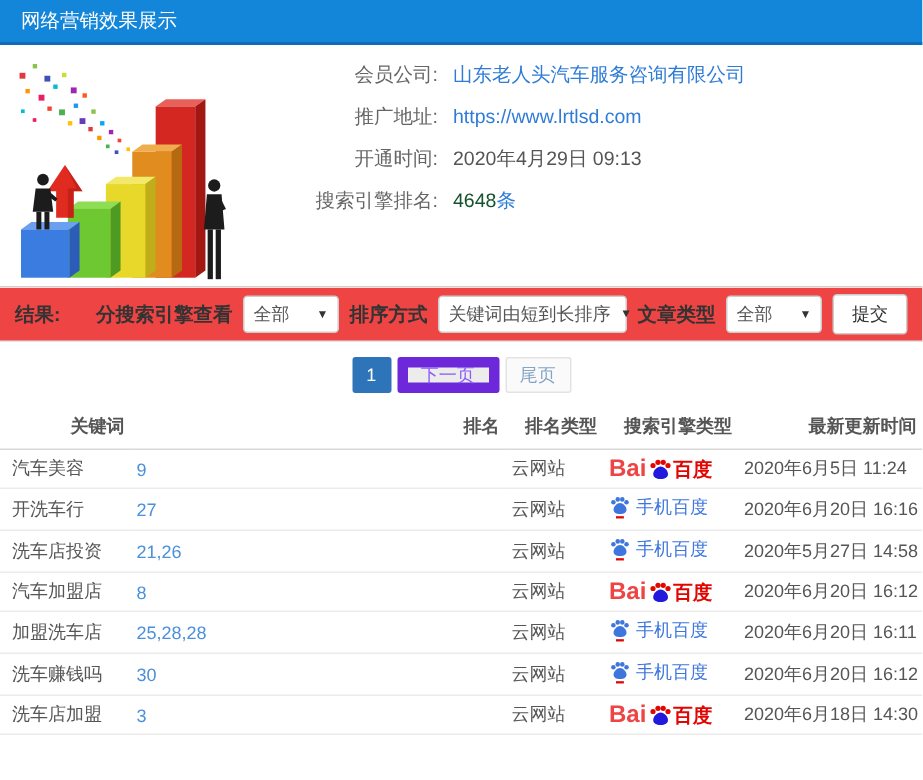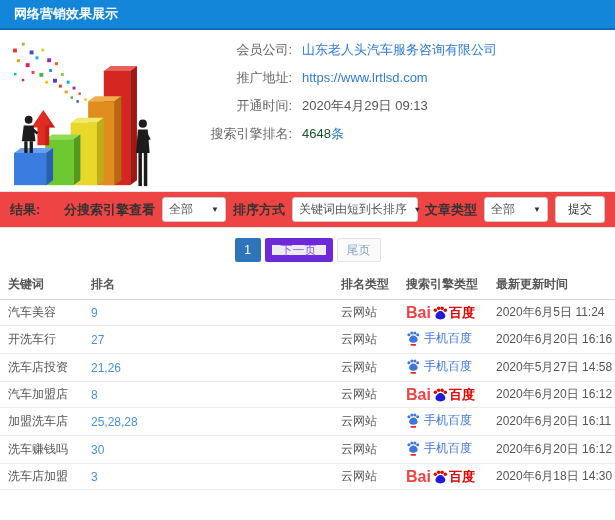--- a/index.html
+++ b/index.html
@@ -7,21 +7,21 @@
   body {
     width:615px; height:520px; overflow:hidden;
     background:#fff; color:#333;
     font-family:"Liberation Sans","DejaVu Sans",sans-serif;
   }
   
   .app-header {
     height:30px; background:#1486d9; border-bottom:2px solid #0e6cb8;
     display:flex; align-items:center; padding-left:14px;
   }
-  .app-header .title { color:#fff; font-size:13px;font-weight:bold; }
+  .app-header .title { color:#fff; font-size:13px; }
 
   
   .top-panel { display:flex; height:161px; background:#fff; }
   .chart-wrap { width:190px; height:161px; flex:none; }
   .info { padding-top:12px; font-size:13px; }
   .info-row { display:flex; align-items:center; margin-bottom:12px; line-height:16px; }
   .info-label { width:102px; text-align:right; color:#666; flex:none; }
   .info-value { margin-left:10px; color:#555; }
   a.link { color:#2f7cd6; text-decoration:none; cursor:pointer; }
   .count { color:#14532d; }
@@ -56,21 +56,21 @@
     height:24px; min-width:26px; display:flex; align-items:center; justify-content:center;
     font-size:12px; border-radius:2px; padding:0 9px; cursor:pointer; text-decoration:none;
   }
   .page.active { background:#2e74b8; color:#fff; }
   .page.next { background:#ececec; color:#8b5cf6; border:7px solid #6d28d9; }
   .page.last { background:#fafafa; color:#85a5c6; border:1px solid #e3e3e3; }
 
   
   table { width:100%; border-collapse:collapse; font-size:12px; table-layout:fixed; }
   th {
-    text-align:left; color:#555; font-weight:bold;
+    text-align:right; color:#555; font-weight:bold;
     padding:7px 4px 6px 4px; border-bottom:1px solid #d8d8d8; white-space:nowrap;
   }
   td { padding:4px 4px; border-bottom:1px solid #ebebeb; color:#555; height:26px; white-space:nowrap; }
   th:first-child, td:first-child { padding-left:8px; }
   td.rank { color:#4a90da; cursor:pointer; }
 
   .engine-baidu { display:inline-flex; align-items:center; font-weight:bold; line-height:1; }
   .engine-baidu .bai { color:#ef4444; font-size:16px; letter-spacing:0; }
   .engine-baidu .du { color:#e10601; font-size:13px; }
   .engine-mobile { display:inline-flex; align-items:center; gap:4px; color:#3f76dd; line-height:1; }

